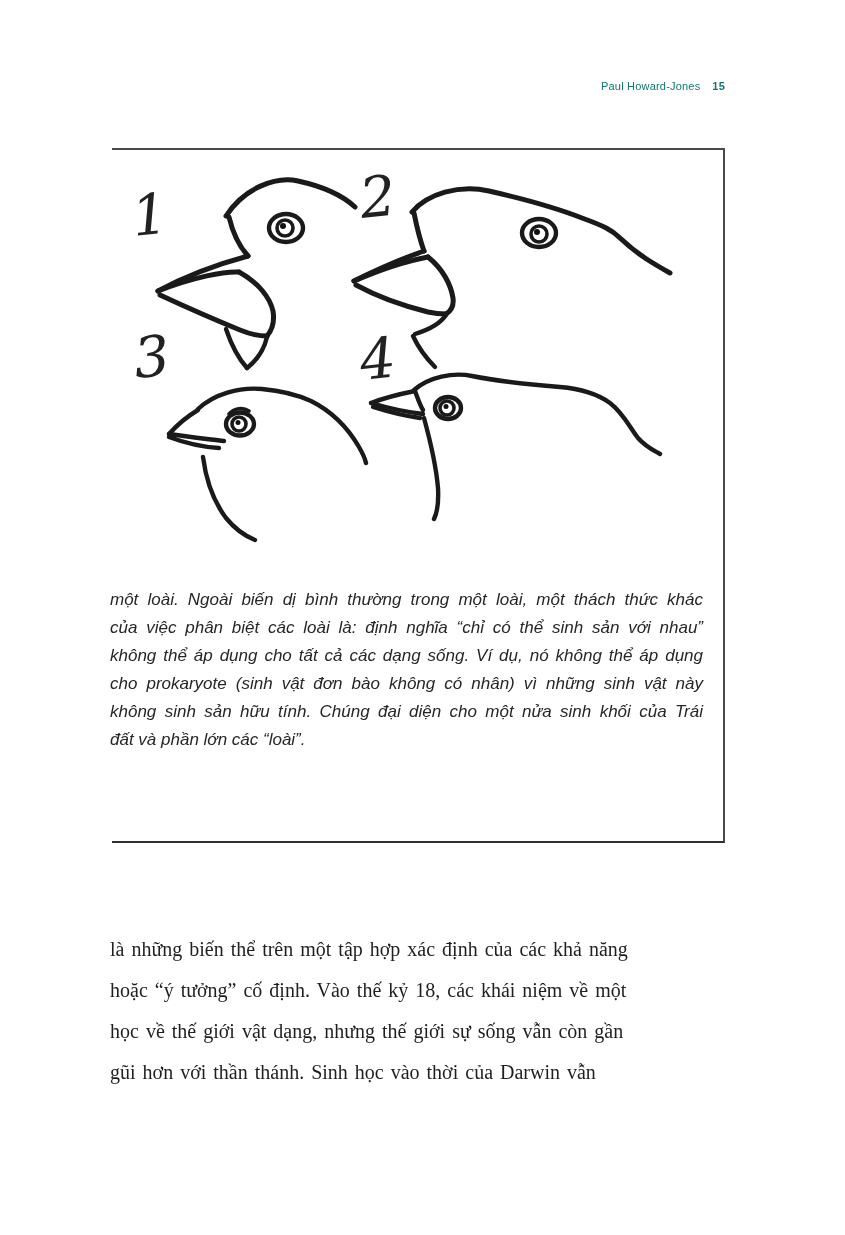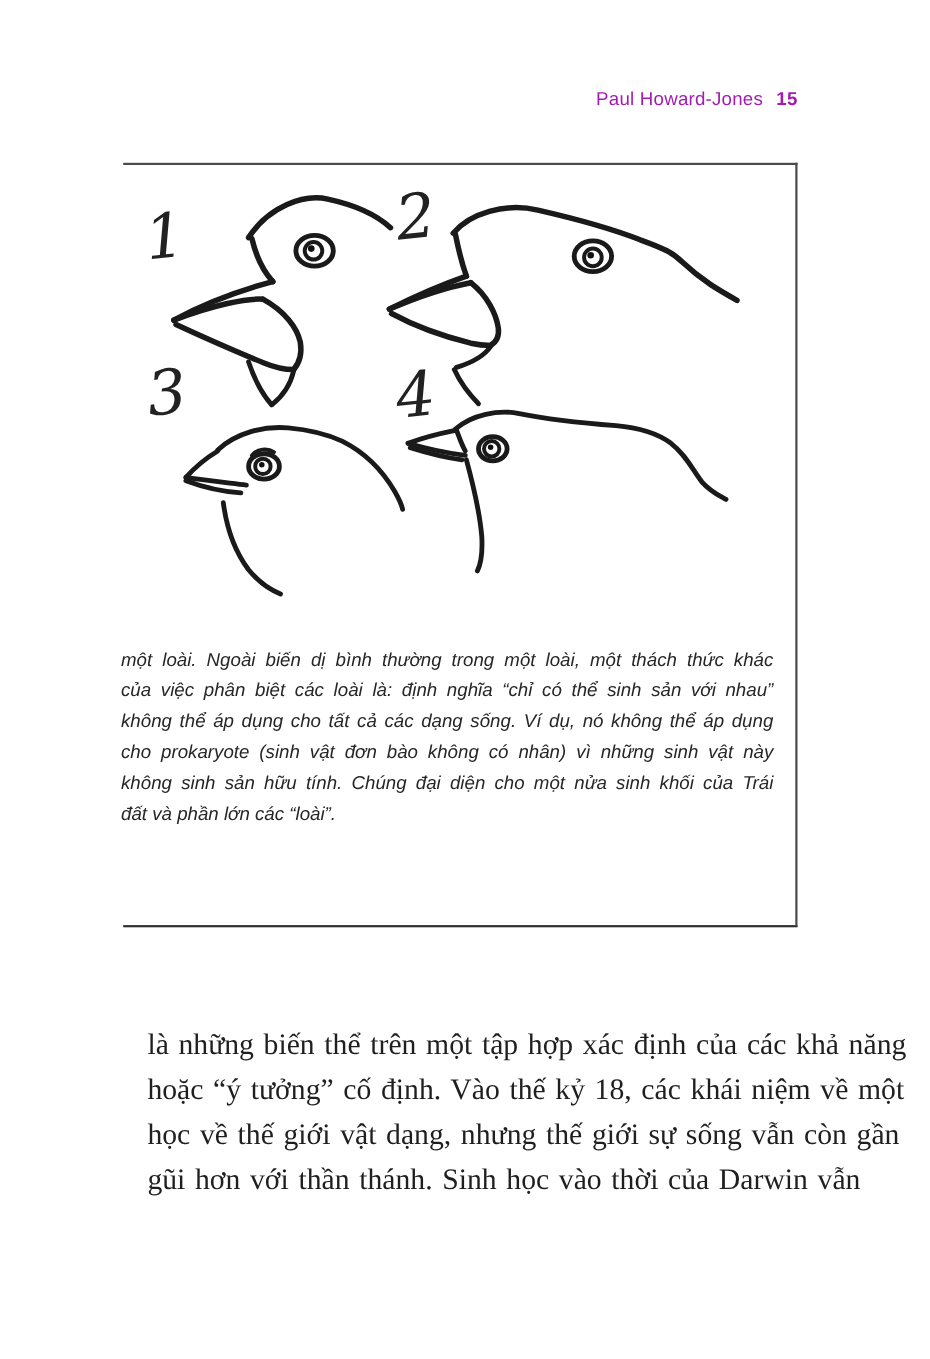--- a/index.html
+++ b/index.html
@@ -7,21 +7,21 @@
     width:845px;height:1235px;
     background:#ffffff;
     position:relative;
     font-family:"Liberation Sans",sans-serif;
     overflow:hidden;
     color:#1f1f1f;
   }
   
   .running-header{
     position:absolute;top:80px;right:120px;
-    font-size:17px;letter-spacing:.2px;color:#a21caf;
+    font-size:11px;letter-spacing:.2px;color:#0f766e;
     white-space:nowrap;
   }
   .running-header .pagenum{font-weight:bold;margin-left:12px;}
   
   .figure-box{
     position:absolute;left:112px;top:148px;
     width:613px;height:695px;
     border-top:2px solid #4a4a4a;
     border-right:2px solid #4a4a4a;
     border-bottom:2px solid #2e2e2e;
@@ -44,21 +44,21 @@
   .figure-caption{
     position:absolute;left:-2px;top:436px;width:593px;
     font-size:17px;line-height:28px;color:#262626;font-style:italic;
   }
   .cap-line{text-align:justify;text-align-last:justify;}
   .cap-line.last{text-align-last:left;}
   
   .body-paragraph{
     position:absolute;left:110px;top:929px;width:700px;
     font-family:"Liberation Serif",serif;
-    font-size:27px;line-height:41px;color:#1f1f1f;margin-left:24px;
+    font-size:20px;line-height:41px;color:#1f1f1f;
   }
   .body-line{white-space:nowrap;word-spacing:2px;}
 </style>
 </head>
 <body>
 
 <div class="running-header">
   <span>Paul Howard-Jones</span><span class="pagenum">15</span>
 </div>
 

